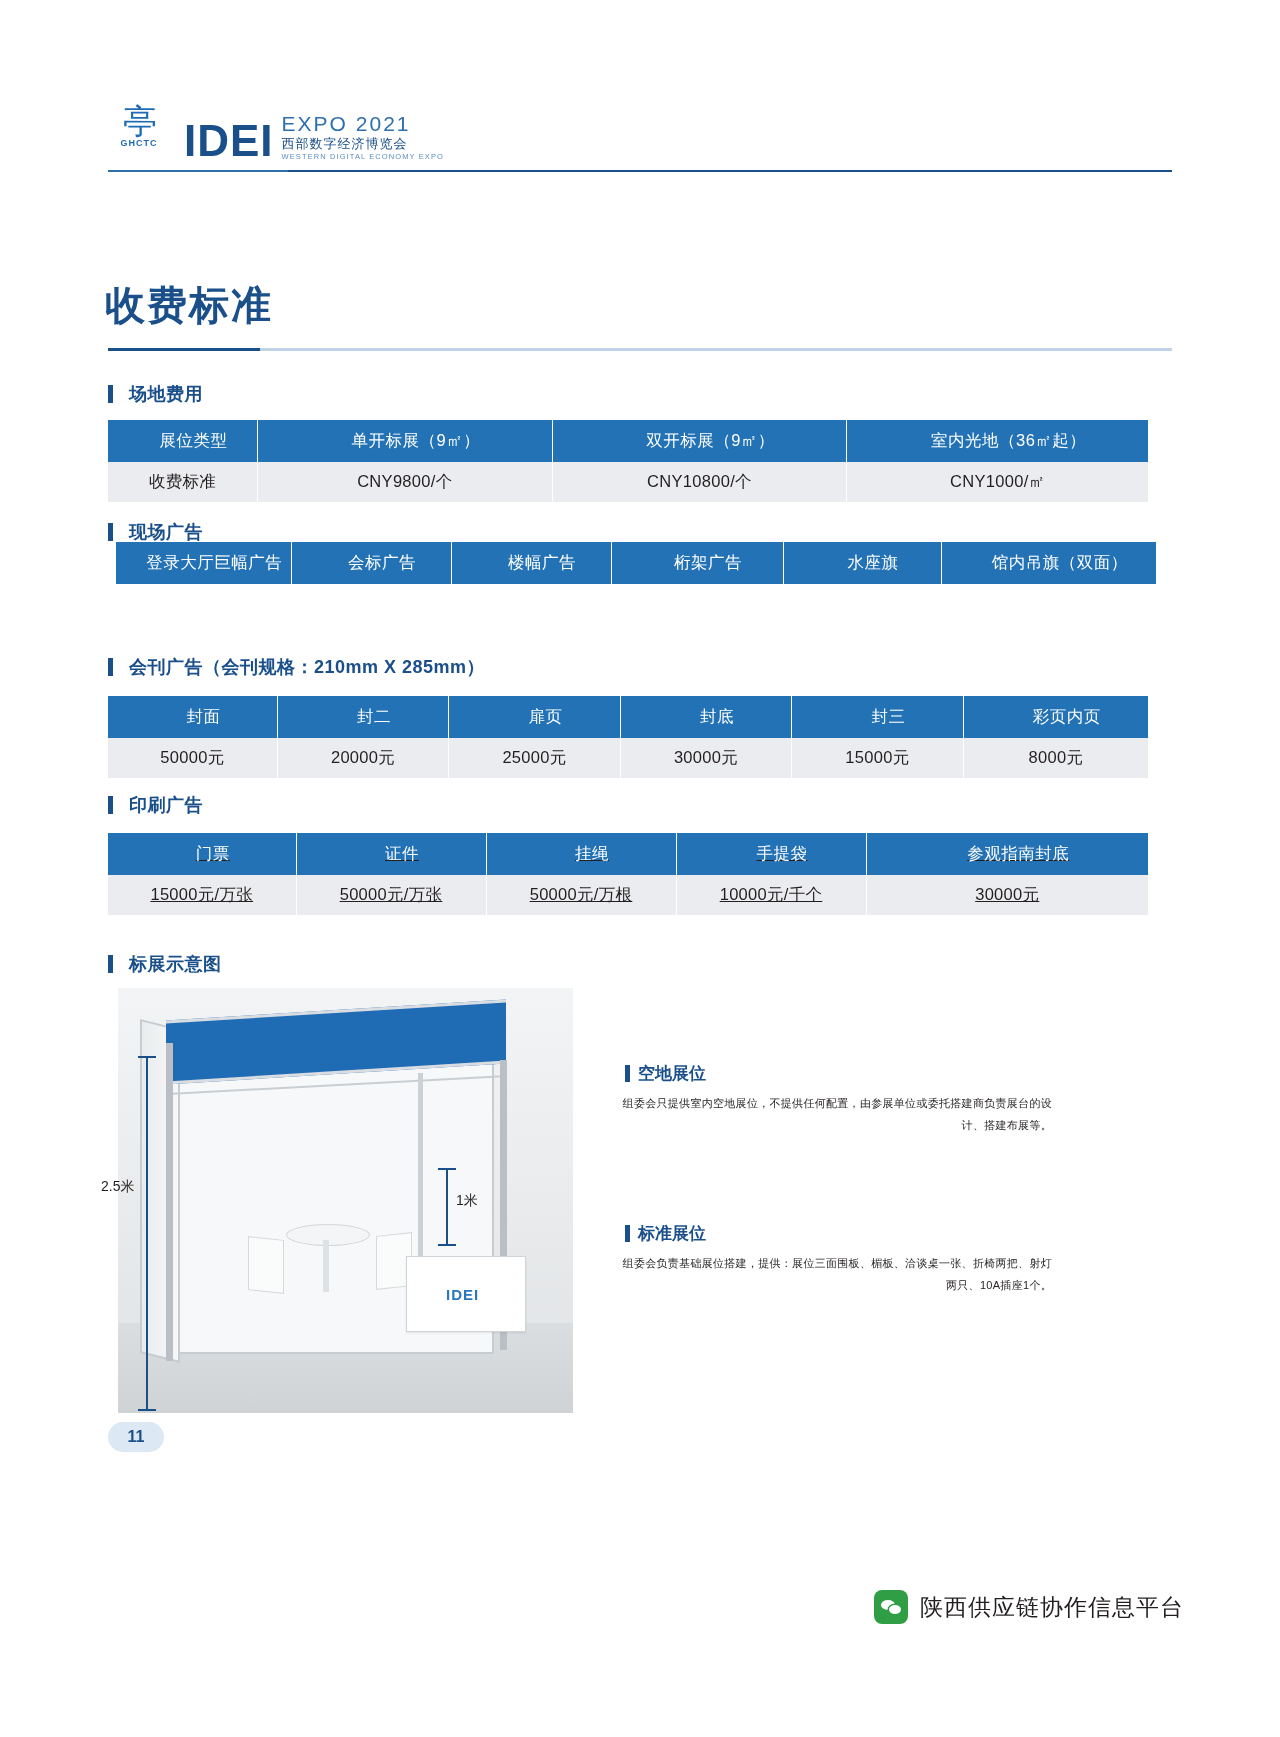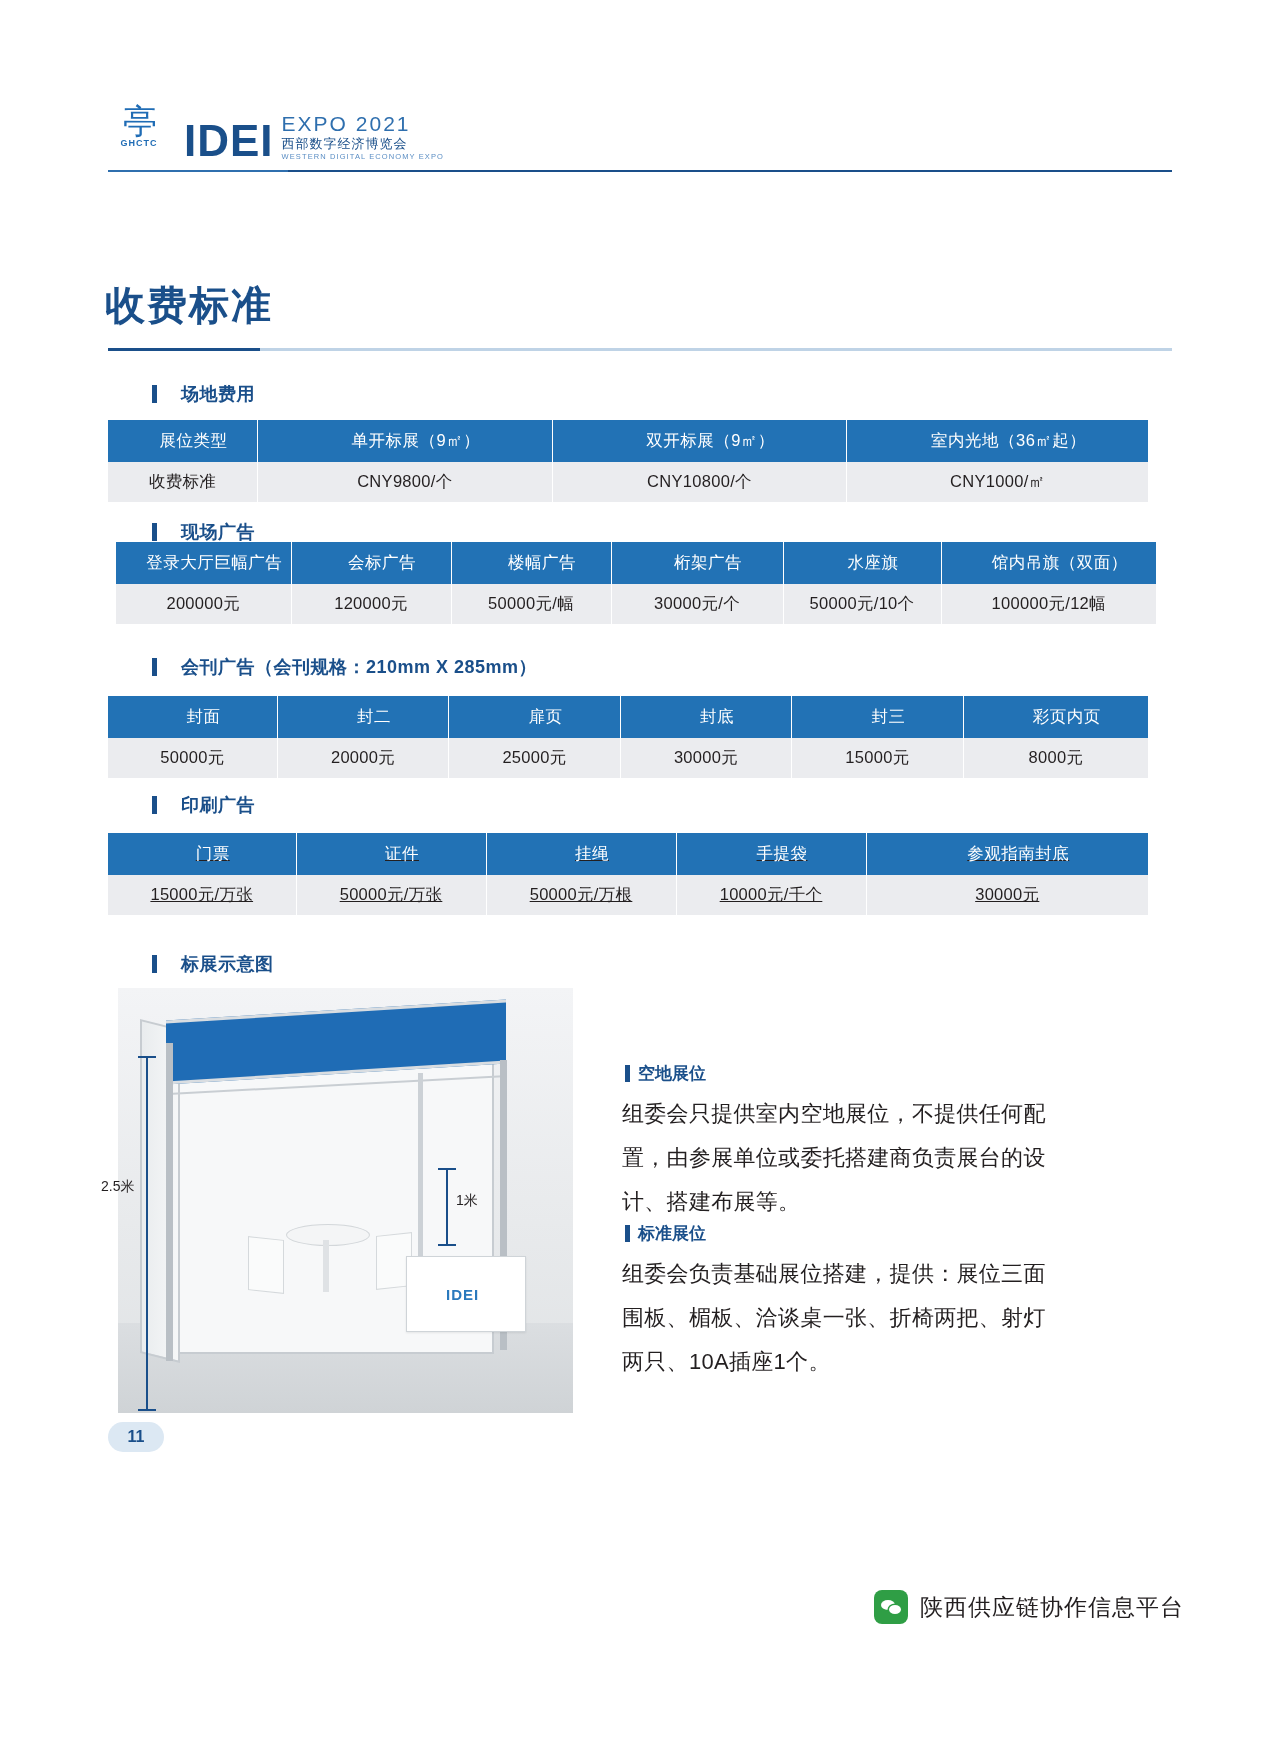--- a/index.html
+++ b/index.html
@@ -128,26 +128,25 @@
     left: 0; top: 0;
     width: 152px; height: 3px;
     background: #1a4f8a;
   }
 
   
   .sec-head {
     position: absolute;
     display: flex;
     align-items: center;
-    gap: 24px;
+    gap: 16px;
     font-size: 18px;
     font-weight: bold;
     color: #1a4f8a;
     letter-spacing: 0.5px;
-    margin-left: 44px;
   }
   .sec-head .bar {
     display: inline-block;
     width: 5px;
     height: 18px;
     background: #1a4f8a;
   }
 
   
   .tbl {
@@ -303,24 +302,25 @@
   }
   .rt-head .bar {
     display: inline-block;
     width: 5px;
     height: 17px;
     background: #1a4f8a;
   }
   .rt-body {
     position: absolute;
     width: 430px;
-    font-size: 22px;
+    font-size: 11px;
     line-height: 2.0;
     color: #231f20;
     letter-spacing: 0.3px;
+    text-align: right;
   }
 
   
   .pagenum {
     position: absolute;
     left: 108px;
     top: 1422px;
     width: 56px;
     height: 30px;
     background: #dce8f3;
@@ -440,28 +440,20 @@
     </colgroup>
   <tbody>
       <tr>
     <th>登录大厅巨幅广告</th>
     <th>会标广告</th>
     <th>楼幅广告</th>
     <th>桁架广告</th>
     <th>水座旗</th>
     <th>馆内吊旗（双面）</th>
   </tr>
-  <tr>
-    <td>200000元</td>
-    <td>120000元</td>
-    <td>50000元/幅</td>
-    <td>30000元/个</td>
-    <td>50000元/10个</td>
-    <td>100000元/12幅</td>
-  </tr>
 </tbody>
   </table>
 
 <div class="sec-head" style="top:655px;left:108px;">
   <span class="bar"></span>
   <span>会刊广告（会刊规格：210mm X 285mm）</span>
 </div>
 <table class="tbl" style="top:696px;left:108px;width:1040px;">
   <colgroup>
       <col style="width:153px">

